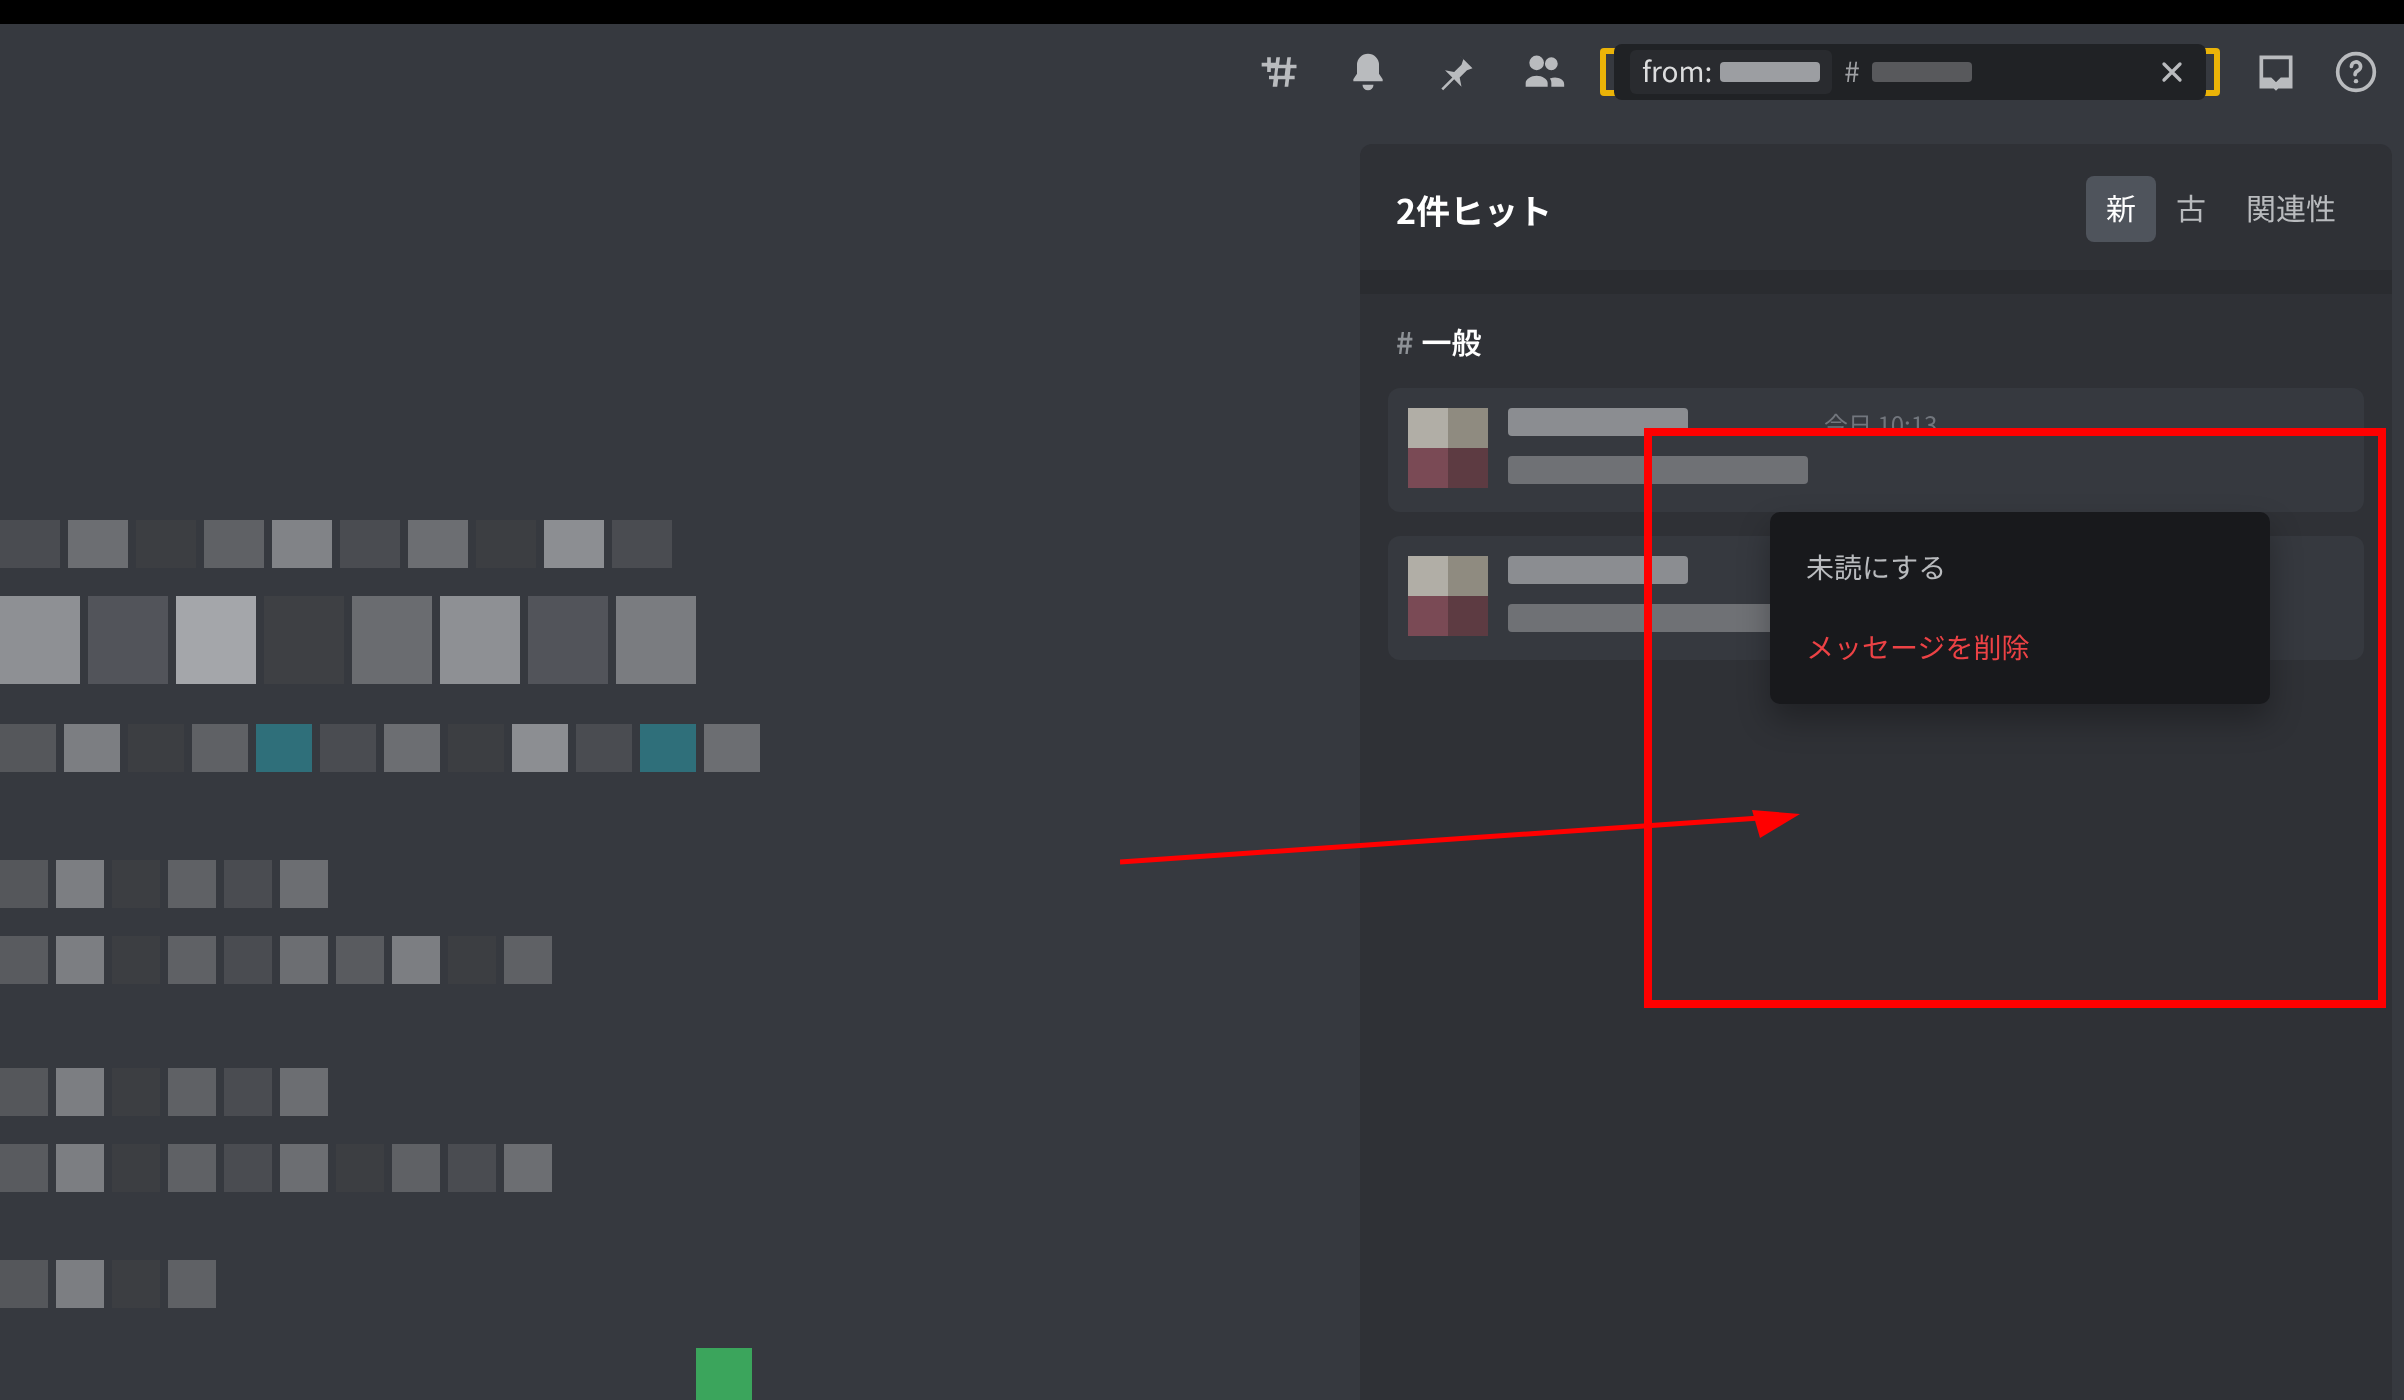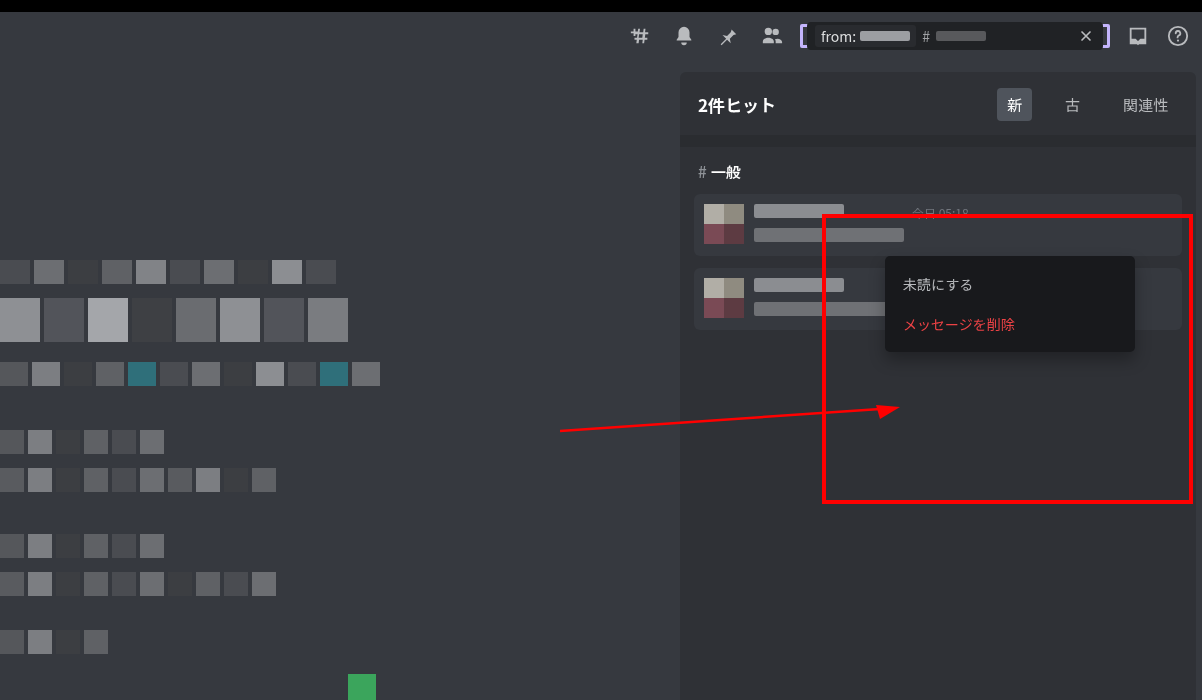--- a/index.html
+++ b/index.html
@@ -45,21 +45,21 @@
     cursor: pointer;
   }
   .tb-icon svg { width: 22px; height: 22px; fill: currentColor; }
   
   .search-wrap {
     position: relative;
     width: 310px;
     height: 24px;
     display: flex;
     align-items: center;
-    border: 3px solid #c4b5fd;
+    border: 3px solid #eab308;
     border-radius: 2px;
     padding: 0 4px;
   }
   .search-bar {
     background: #202225;
     border-radius: 4px;
     height: 28px;
     width: 100%;
     display: flex;
     align-items: center;
@@ -138,21 +138,21 @@
     bottom: 0;
     background: #2f3136;
     border-radius: 6px 6px 0 0;
     display: flex;
     flex-direction: column;
   }
   .results-header {
     display: flex;
     align-items: center;
     padding: 16px 18px 14px 18px;
-    gap: 23px;
+    gap: 0;
   }
   .results-count {
     color: #fff;
     font-weight: 700;
     font-size: 17px;
     flex: 1;
   }
   .sort-tab {
     color: #b9bbbe;
     font-size: 15px;
@@ -416,21 +416,21 @@
 
   <div class="result-card">
     <div class="avatar-pix">
       <div style="top:0;left:0;width:20px;height:20px;background:#b1aea6"></div>
       <div style="top:0;left:20px;width:20px;height:20px;background:#8f8b80"></div>
       <div style="top:20px;left:0;width:20px;height:20px;background:#7a4a55"></div>
       <div style="top:20px;left:20px;width:20px;height:20px;background:#5d3b42"></div>
     </div>
     <div class="msg-body">
       <div class="name-redact"></div>
-      <div class="time">今日 05:18</div>
+      <div class="time">今日 10:13</div>
       <div class="content-redact"></div>
     </div>
   </div>
 
   <div class="result-card">
     <div class="avatar-pix">
       <div style="top:0;left:0;width:20px;height:20px;background:#b1aea6"></div>
       <div style="top:0;left:20px;width:20px;height:20px;background:#8f8b80"></div>
       <div style="top:20px;left:0;width:20px;height:20px;background:#7a4a55"></div>
       <div style="top:20px;left:20px;width:20px;height:20px;background:#5d3b42"></div>

